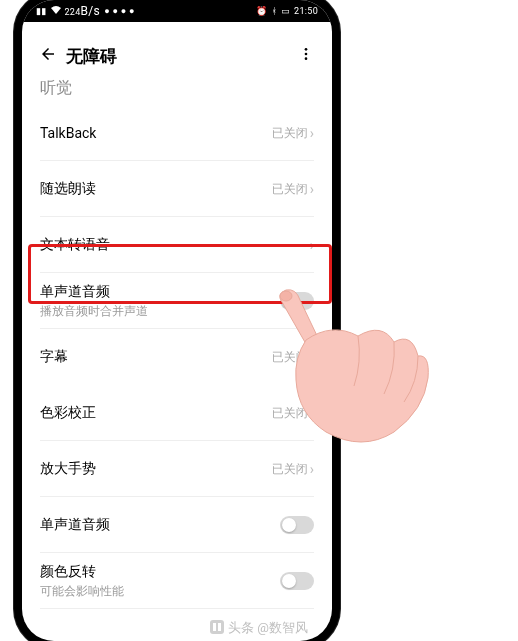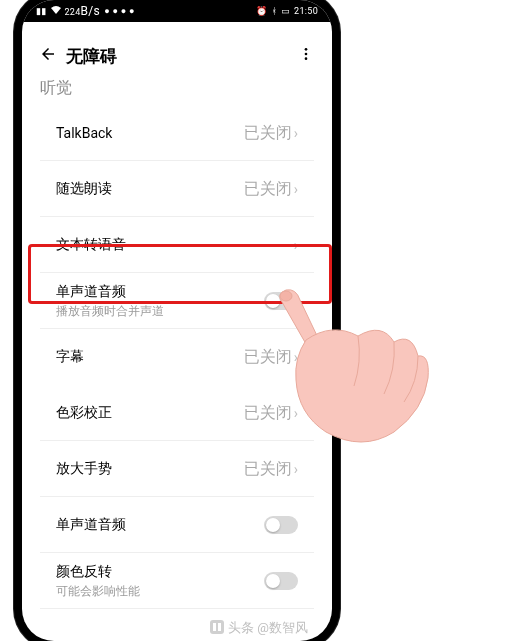--- a/index.html
+++ b/index.html
@@ -71,21 +71,21 @@
   .section-label{
     font-size:16px;
     color:#8a8a8a;
     padding:10px 18px 6px;
   }
 
   .row{
     display:flex;
     align-items:center;
     min-height:44px;
-    padding:6px 34px;
+    padding:6px 18px;
     position:relative;
   }
   .row::after{
     content:"";
     position:absolute;
     left:18px;right:18px;bottom:0;
     height:1px;
     background:#eee;
   }
   .row.noline::after{display:none;}
@@ -98,21 +98,21 @@
   .row .label{
     font-size:14px;
     color:#000;
   }
   .row .sub{
     font-size:12px;
     color:#9a9a9a;
     margin-top:2px;
   }
   .row .value{
-    font-size:16px;
+    font-size:12px;
     color:#a8a8a8;
     margin-right:2px;
   }
   .chev{
     color:#c0c0c0;
     font-size:14px;
     line-height:1;
   }
 
   

